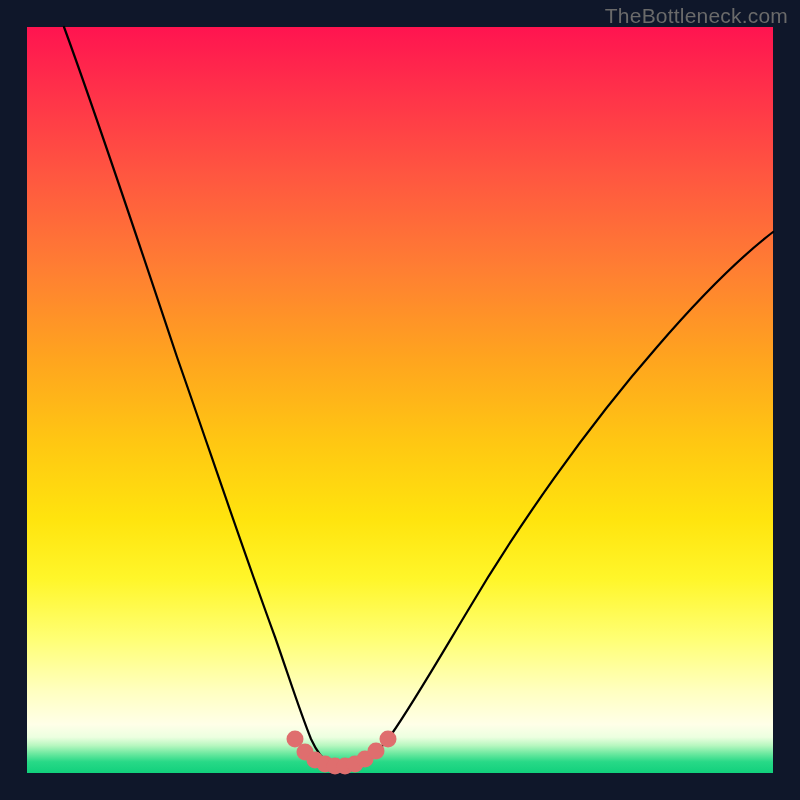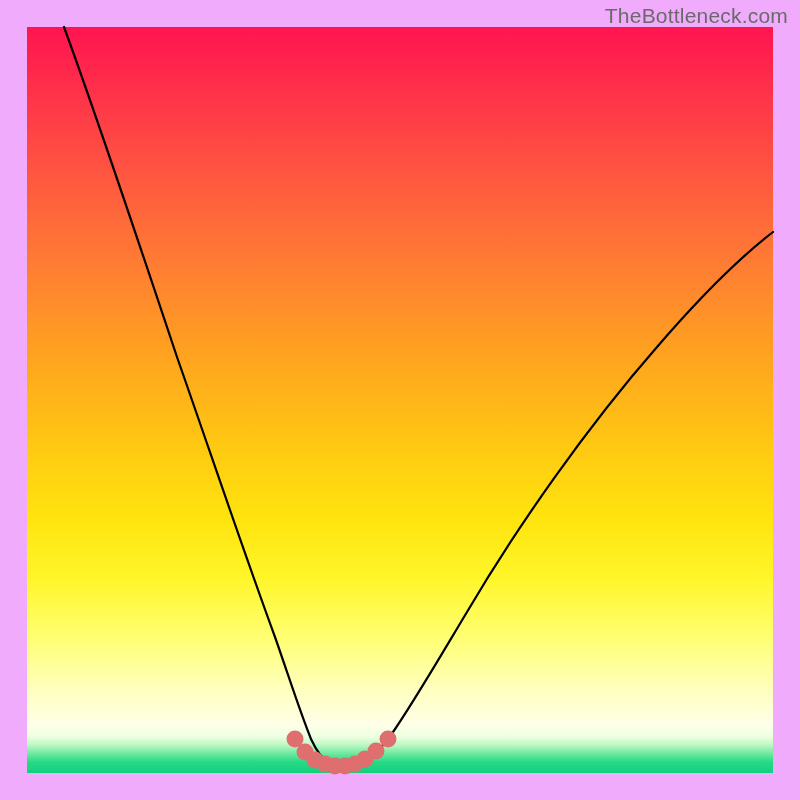--- a/index.html
+++ b/index.html
@@ -8,21 +8,21 @@
     width: 800px;
     height: 800px;
     background: #000;
     overflow: hidden;
     font-family: Arial, Helvetica, sans-serif;
   }
   .frame {
     position: absolute;
     left: 0; top: 0;
     width: 800px; height: 800px;
-    background: #f0abfc;
+    background: #0f172a;
   }
   .plot {
     position: absolute;
     left: 27px;
     top: 27px;
     width: 746px;
     height: 746px;
     
     background: linear-gradient(
       to bottom,

